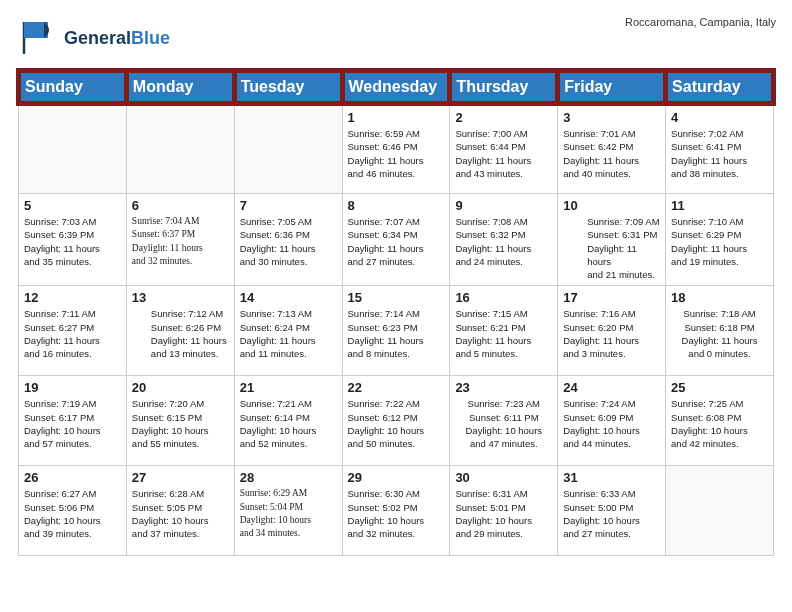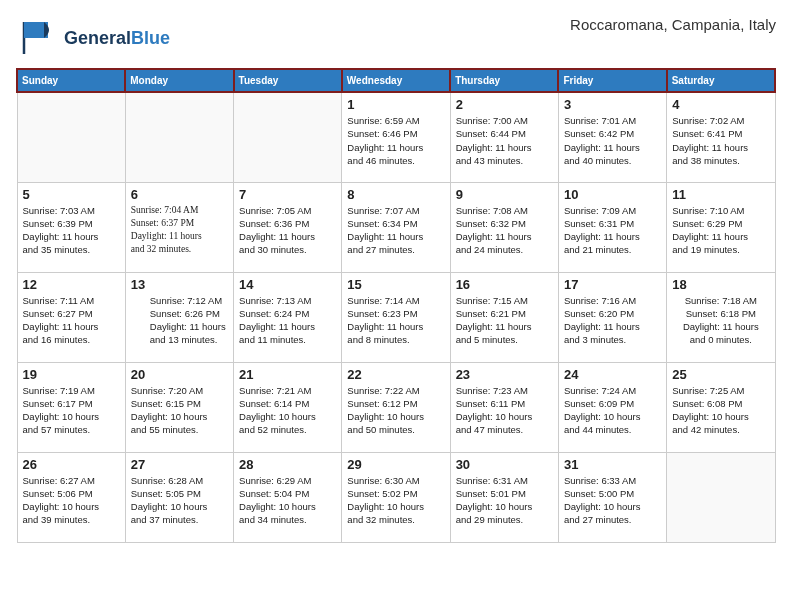--- a/index.html
+++ b/index.html
@@ -18,36 +18,36 @@
     }
     .title-block {
       text-align: right;
     }
     .month-title {
       font-size: 36px;
       color: #1a1a1a;
       font-weight: normal;
     }
     .subtitle {
-      font-size: 15px;
+      font-size: 11px;
       color: #333;
     }
     table {
       width: 100%;
       border-collapse: collapse;
       table-layout: fixed;
     }
     th {
       background-color: #2e7bbf;
       color: #fff;
-      font-size: 10px;
+      font-size: 16px;
       font-weight: bold;
       padding: 5px 4px;
       text-align: left;
-      border: 2px solid #7f1d1d;
+      border: 5px solid #7f1d1d;
     }
     td {
       border: 1px solid #ccc;
       vertical-align: top;
       padding: 4px 5px;
       height: 90px;
       font-size: 10px;
       color: #222;
       background: #fff;
     }
@@ -189,21 +189,21 @@
         </td>
         <td>
           <div class="day-number">9</div>
           <div class="day-info" style="white-space: pre-line;">Sunrise: 7:08 AM
 Sunset: 6:32 PM
 Daylight: 11 hours
 and 24 minutes.</div>
         </td>
         <td>
           <div class="day-number">10</div>
-          <div class="day-info" style="white-space: pre-line;">Sunrise: 7:09 AM
+          <div class="day-info" style="white-space: pre-line; margin-left: 24px;">Sunrise: 7:09 AM
 Sunset: 6:31 PM
 Daylight: 11 hours
 and 21 minutes.</div>
         </td>
         <td>
           <div class="day-number">11</div>
           <div class="day-info" style="white-space: pre-line;">Sunrise: 7:10 AM
 Sunset: 6:29 PM
 Daylight: 11 hours
 and 19 minutes.</div>
@@ -284,21 +284,21 @@
         </td>
         <td>
           <div class="day-number">22</div>
           <div class="day-info" style="white-space: pre-line;">Sunrise: 7:22 AM
 Sunset: 6:12 PM
 Daylight: 10 hours
 and 50 minutes.</div>
         </td>
         <td>
           <div class="day-number">23</div>
-          <div class="day-info" style="white-space: pre-line;">Sunrise: 7:23 AM
+          <div class="day-info" style="white-space: pre-line; text-align: center;">Sunrise: 7:23 AM
 Sunset: 6:11 PM
 Daylight: 10 hours
 and 47 minutes.</div>
         </td>
         <td>
           <div class="day-number">24</div>
           <div class="day-info" style="white-space: pre-line;">Sunrise: 7:24 AM
 Sunset: 6:09 PM
 Daylight: 10 hours
 and 44 minutes.</div>
@@ -321,21 +321,21 @@
         </td>
         <td>
           <div class="day-number">27</div>
           <div class="day-info" style="white-space: pre-line;">Sunrise: 6:28 AM
 Sunset: 5:05 PM
 Daylight: 10 hours
 and 37 minutes.</div>
         </td>
         <td>
           <div class="day-number">28</div>
-          <div class="day-info" style="white-space: pre-line;">Sunrise: 6:29 AM
+          <div class="day-info" style="white-space: pre-line; font-family: Liberation Serif, serif;">Sunrise: 6:29 AM
 Sunset: 5:04 PM
 Daylight: 10 hours
 and 34 minutes.</div>
         </td>
         <td>
           <div class="day-number">29</div>
           <div class="day-info" style="white-space: pre-line;">Sunrise: 6:30 AM
 Sunset: 5:02 PM
 Daylight: 10 hours
 and 32 minutes.</div>

